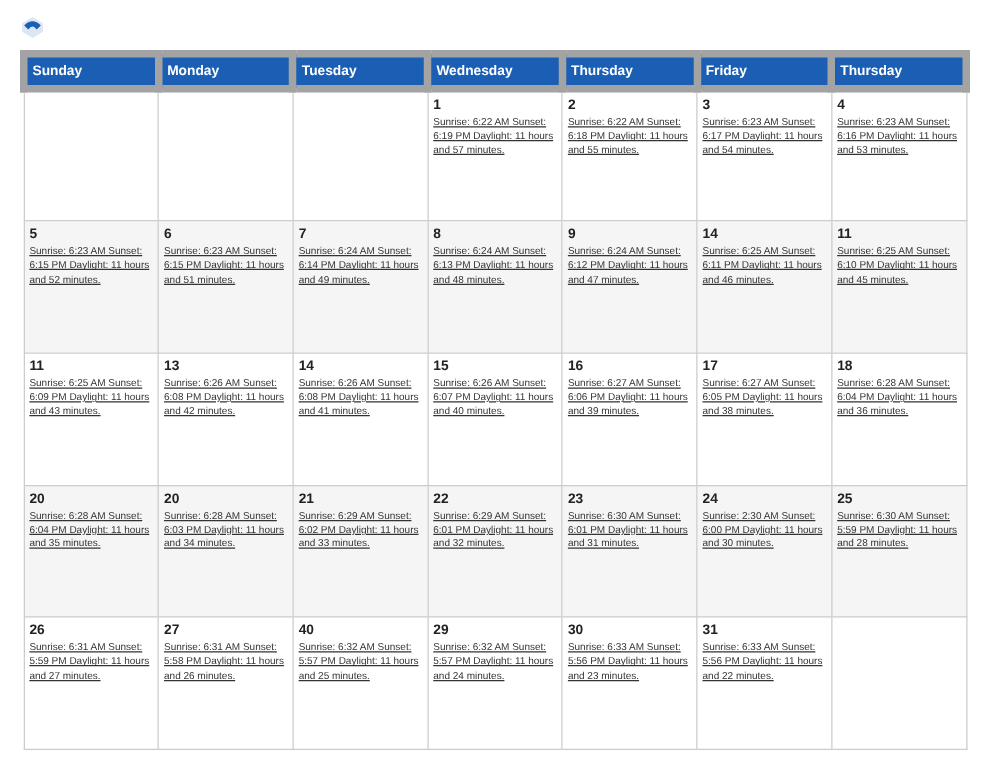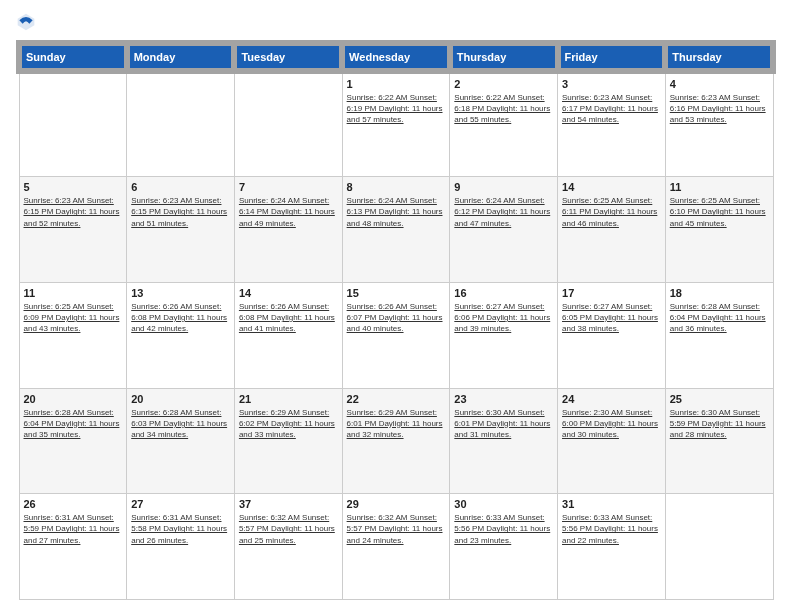--- a/index.html
+++ b/index.html
@@ -334,21 +334,21 @@
 and 27 minutes.</div>
           </td>
           <td>
             <span class="day-number">27</span>
             <div class="day-info">Sunrise: 6:31 AM
 Sunset: 5:58 PM
 Daylight: 11 hours
 and 26 minutes.</div>
           </td>
           <td>
-            <span class="day-number">37</span>
+            <span class="day-number">40</span>
             <div class="day-info">Sunrise: 6:32 AM
 Sunset: 5:57 PM
 Daylight: 11 hours
 and 25 minutes.</div>
           </td>
           <td>
             <span class="day-number">29</span>
             <div class="day-info">Sunrise: 6:32 AM
 Sunset: 5:57 PM
 Daylight: 11 hours

